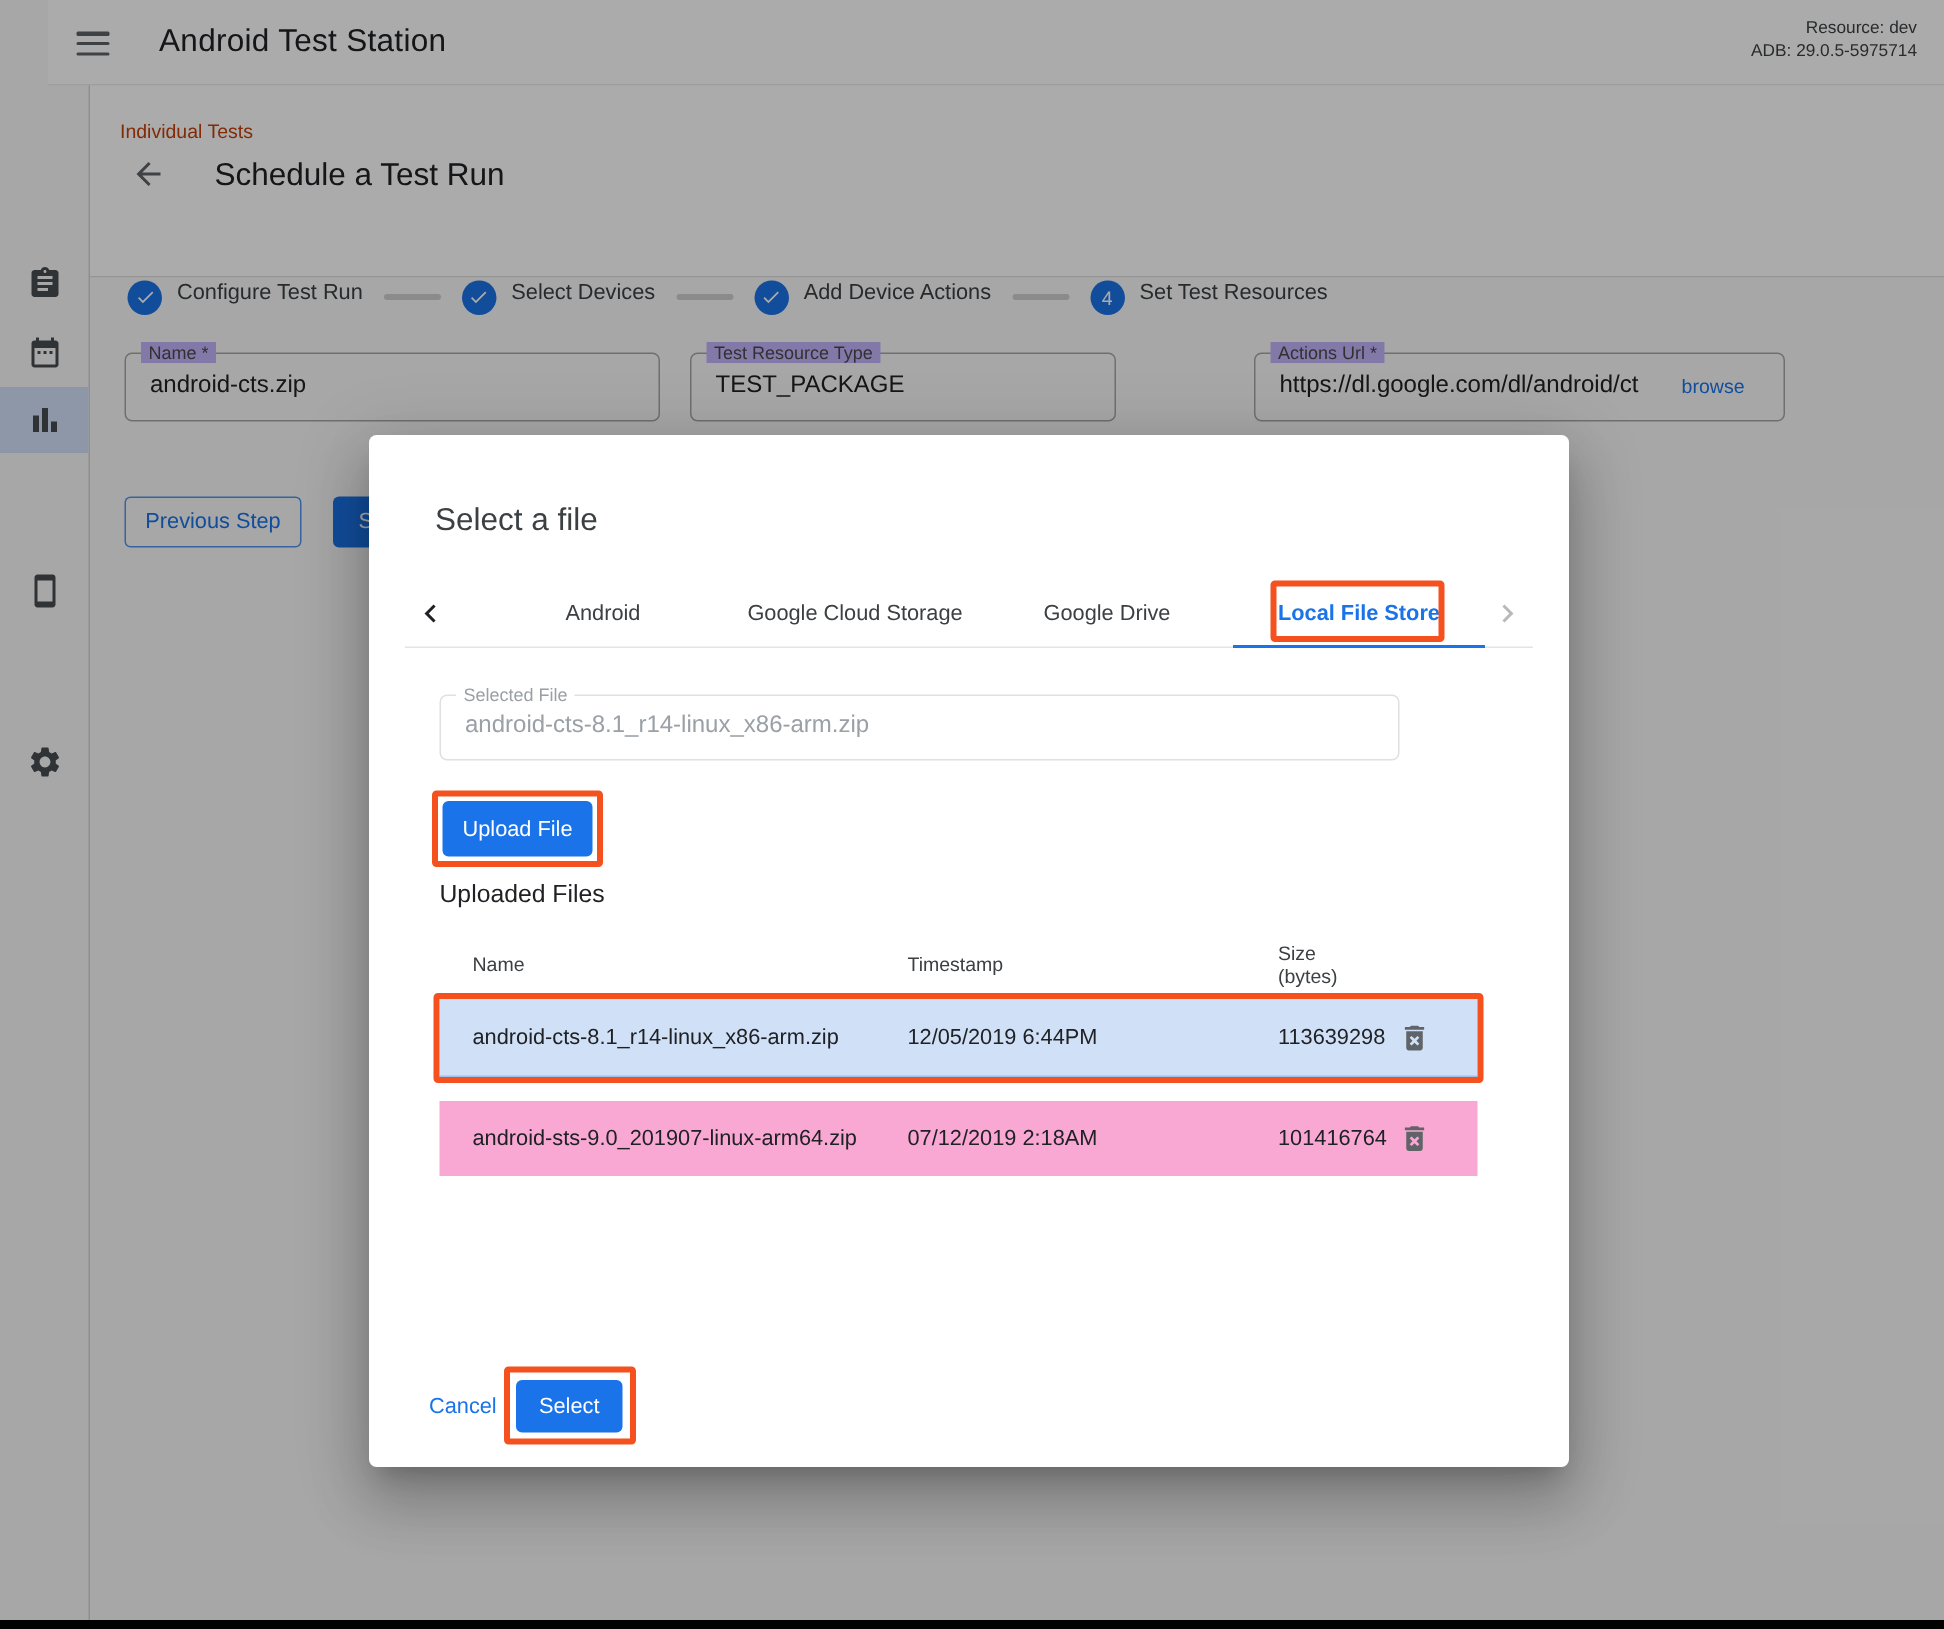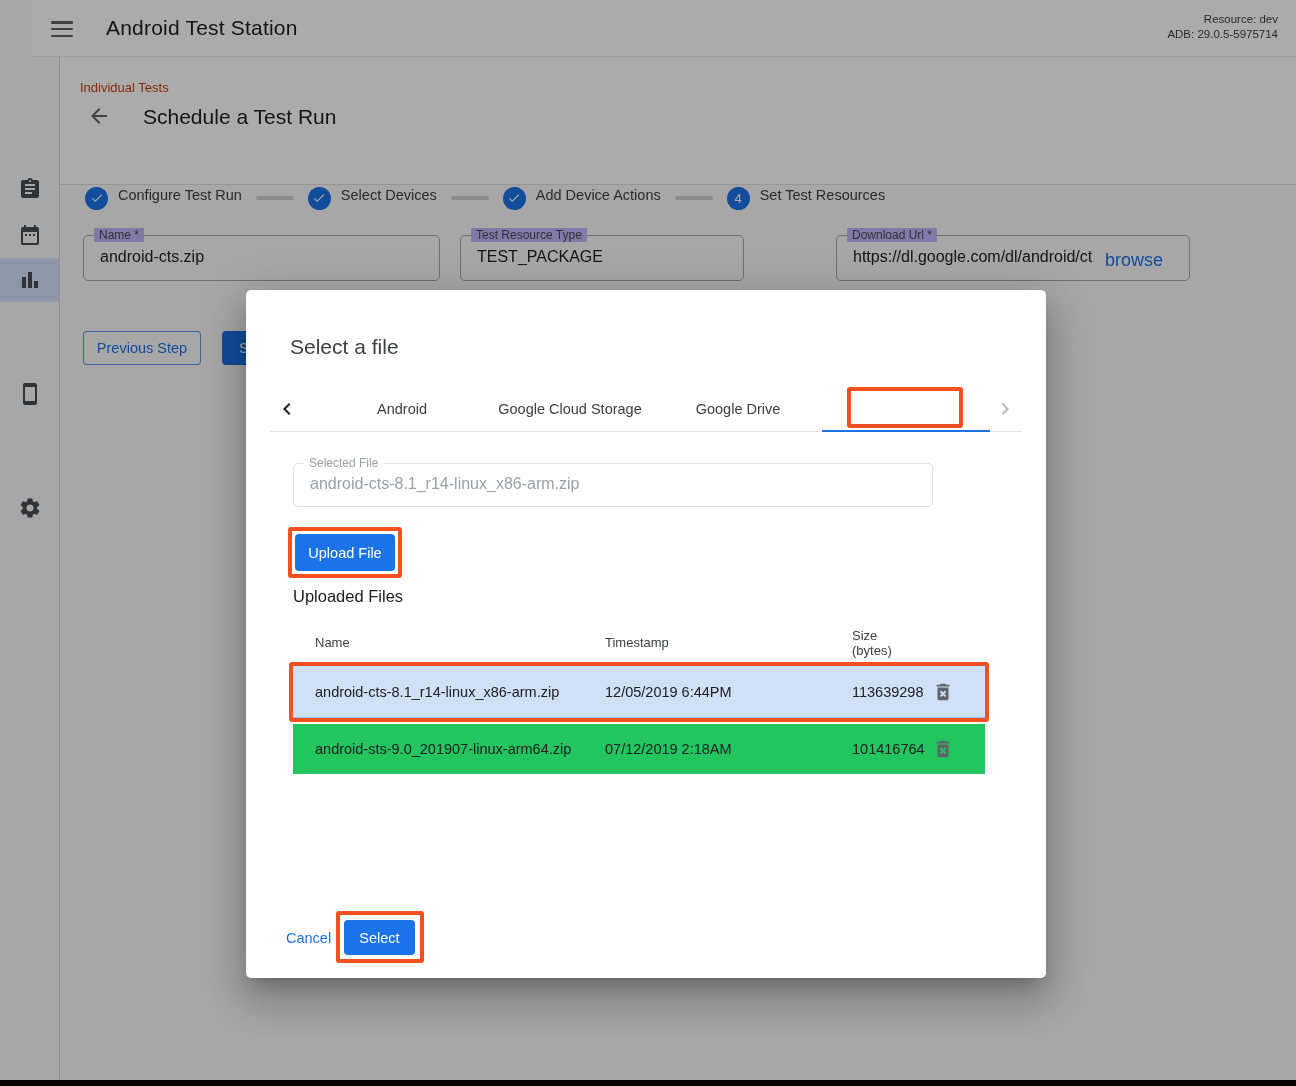--- a/index.html
+++ b/index.html
@@ -34,21 +34,21 @@
   .step { display:flex; }
   .step-circle { width:23px; height:23px; border-radius:50%; background:#1a73e8; display:flex; align-items:center; justify-content:center; margin-right:10px; }
   .step-circle svg { width:14px; height:14px; fill:#fff; }
   .step-number { color:#fff; font-size:13px; }
   .step-label { font-size:14.5px; color:#3c4043; }
   .step-connector { width:38px; height:4px; background:#cfcfcf; border-radius:2px; margin:0 14px; }
 
   .field { position:absolute; height:46px; border:1px solid #a6a6a6; border-radius:5px; }
   .field-label { position:absolute; top:-8px; left:10px; background:#c4b5fd; padding:0 5px; font-size:12px; color:#4a4a4a; white-space:nowrap; }
   .field-value { position:absolute; left:16px; right:14px; top:12px; font-size:16px; color:#202124; white-space:nowrap; overflow:hidden; }
-  .browse-link { position:absolute; right:26px; top:14px; font-size:18px; color:#1a73e8; cursor:pointer; }
+  .browse-link { position:absolute; right:26px; top:14px; font-size:13px; color:#1a73e8; cursor:pointer; }
 
   .btn-outline { position:absolute; left:23px; top:146px; width:118px; height:34px; border:1px solid rgba(26,115,232,.75); border-radius:4px; background:#fafafa; color:#1a73e8; font-size:14.5px; display:flex; align-items:center; justify-content:center; cursor:pointer; }
   .btn-partial { position:absolute; left:162px; top:146px; width:120px; height:34px; background:#1a73e8; border-radius:4px; color:#fff; font-size:14.5px; display:flex; align-items:center; padding-left:17px; cursor:pointer; }
 
   
   .overlay { position:absolute; inset:0; background:rgba(0,0,0,0.33); z-index:10; }
 
   
   .modal { position:absolute; left:246px; top:290px; width:800px; height:688px; background:#fff; border-radius:5px; z-index:20;
            box-shadow:0 11px 15px -7px rgba(0,0,0,.2), 0 24px 38px 3px rgba(0,0,0,.16), 0 9px 46px 8px rgba(0,0,0,.13); }
@@ -72,21 +72,21 @@
   .uploaded-title { position:absolute; left:47px; top:297px; font-size:16.5px; color:#202124; }
 
   .files-table { position:absolute; left:47px; top:330px; width:692px; }
   .t-row { display:grid; grid-template-columns:312px 247px 70px 63px; align-items:center; }
   .t-head { height:45px; font-size:13px; color:#3c4043; }
   .t-head .c-name, .t-body .c-name { padding-left:22px; }
   .c-size { text-align:right; }
   .t-head .c-size { text-align:left; line-height:15px; }
   .t-body { height:53px; font-size:14.5px; color:#202124; cursor:pointer; }
   .t-body.selected { background:#cfe0f7; border-top:1px solid #9fbfec; border-bottom:1px solid #9fbfec; height:53px; }
-  .t-body.alt { background:#22c55e; height:50px; margin-top:6px; }
+  .t-body.alt { background:#f9a8d4; height:50px; margin-top:16px; }
   .c-action { display:flex; justify-content:flex-start; padding-left:8px; }
   .trash-btn { width:26px; height:26px; background:none; border:none; cursor:pointer; display:flex; align-items:center; justify-content:center; }
   .trash-btn svg { width:22px; height:22px; fill:#606468; }
 
   .cancel-link { position:absolute; left:40px; top:640px; font-size:14.5px; color:#1a73e8; cursor:pointer; }
   .select-btn { position:absolute; left:98px; top:630px; width:71px; height:35px; background:#1a73e8; border:none; border-radius:4px; color:#fff; font-size:14.5px; font-family:inherit; cursor:pointer; }
 
   
   .ann { position:absolute; border:4px solid #f4511e; border-radius:3px; pointer-events:none; z-index:30; }
   .ann-tab    { left:601px; top:97px;  width:116px; height:41px; }
@@ -190,21 +190,21 @@
 
     <div class="field" style="left:23px; top:50px; width:357px;">
       <span class="field-label">Name *</span>
       <span class="field-value">android-cts.zip</span>
     </div>
     <div class="field" style="left:400px; top:50px; width:284px;">
       <span class="field-label">Test Resource Type</span>
       <span class="field-value">TEST_PACKAGE</span>
     </div>
     <div class="field" style="left:776px; top:50px; width:354px;">
-      <span class="field-label">Download Url *</span>
+      <span class="field-label">Actions Url *</span>
       <span class="field-value" style="right:84px;">https://dl.google.com/dl/android/ct</span>
       <span class="browse-link">browse</span>
     </div>
 
     <div class="btn-outline">Previous Step</div>
     <div class="btn-partial">
       <span>S</span>
     </div>
 
   </div>
@@ -218,20 +218,21 @@
   <div class="tabbar">
     <div class="tab-chevron left">
       <svg viewBox="0 0 24 24">
           <path d="M15.41 7.41L14 6l-6 6 6 6 1.41-1.41L10.83 12z"></path>
         </svg>
     </div>
     <div class="tabs">
       <div class="tab">Android</div>
       <div class="tab">Google Cloud Storage</div>
       <div class="tab">Google Drive</div>
+      <div class="tab active">Local File Store</div>
     </div>
     <div class="tab-underline"></div>
     <div class="tab-chevron right">
       <svg viewBox="0 0 24 24">
           <path d="M8.59 16.59L10 18l6-6-6-6-1.41 1.41L13.17 12z"></path>
         </svg>
     </div>
   </div>
 
   <div class="selected-file-field">

